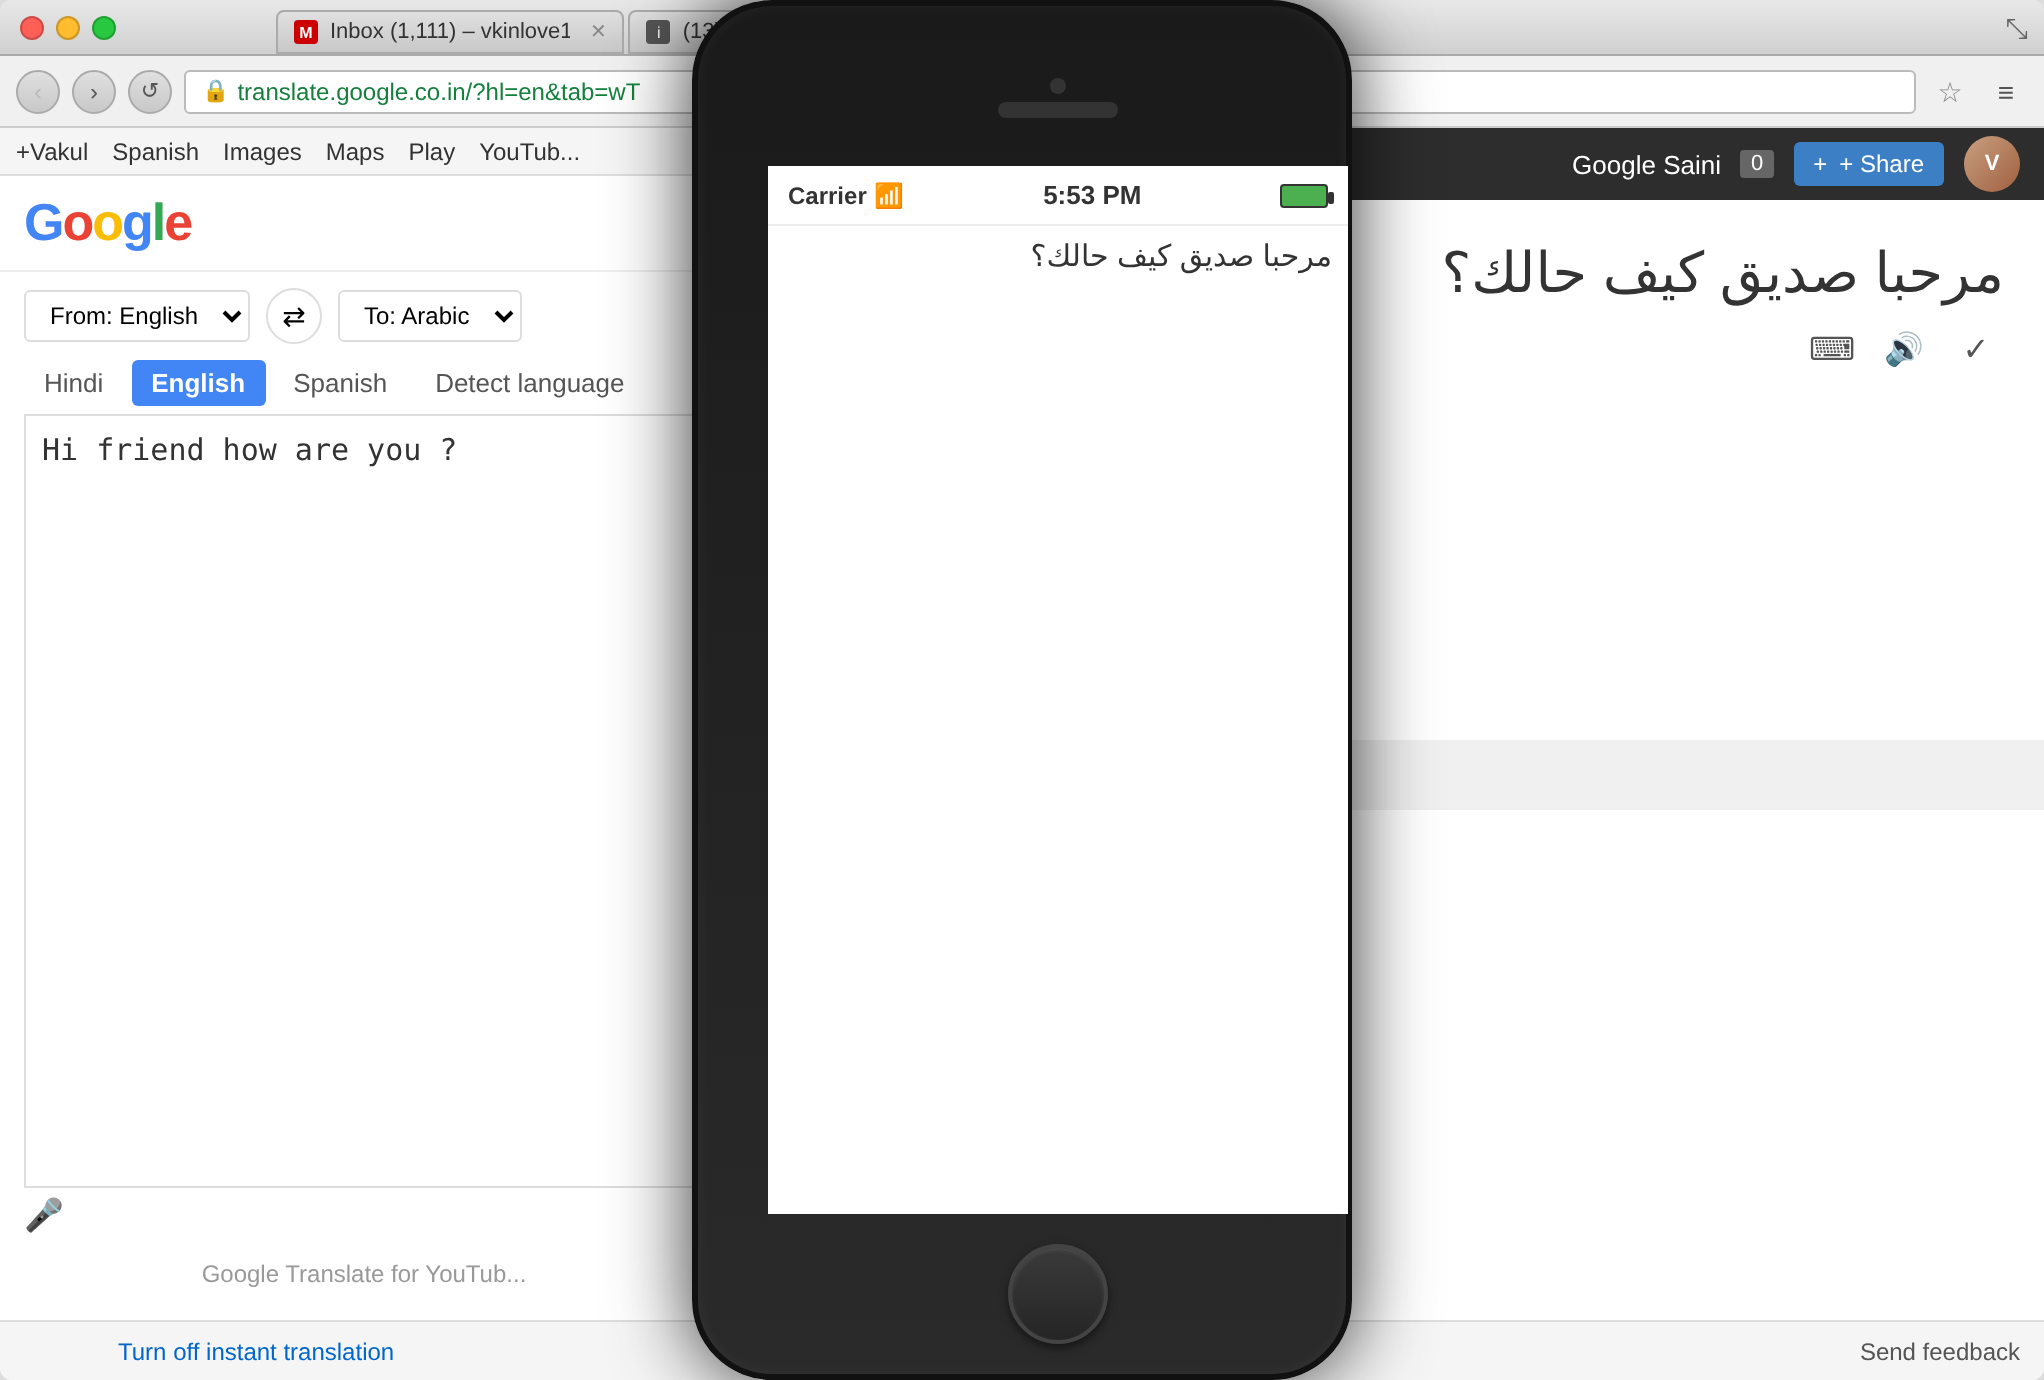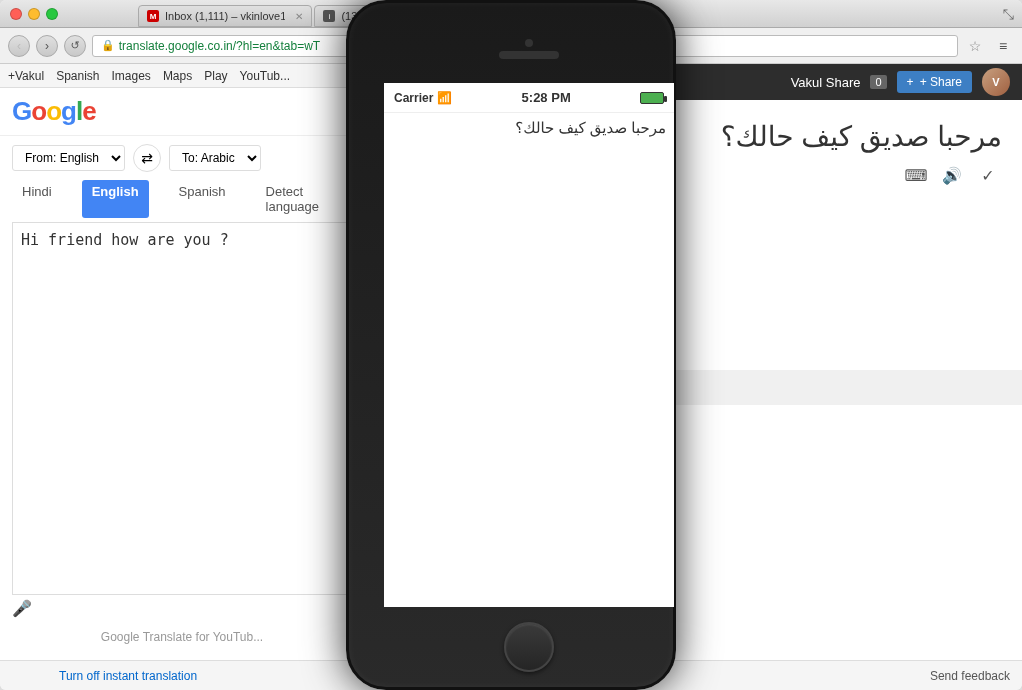--- a/index.html
+++ b/index.html
@@ -252,21 +252,21 @@
       border-radius: 50%;
       background: white;
       display: flex;
       align-items: center;
       justify-content: center;
       cursor: pointer;
       font-size: 14px;
     }
     .lang-tabs {
       display: flex;
-      gap: 20px;
+      gap: 4px;
       margin-bottom: 4px;
     }
     .lang-tab {
       padding: 4px 10px;
       font-size: 13px;
       color: #555;
       cursor: pointer;
       border-radius: 3px;
     }
     .lang-tab.active {
@@ -668,21 +668,21 @@
 
         <div class="translate-business">Google Translate for YouTub...</div>
       </div>
     </div>
 
     <div class="page-divider"></div>
 
     <div class="right-panel">
 
       <div class="right-header">
-        <span class="user-name">Vakul Share</span>
+        <span class="user-name">Google Saini</span>
         <span class="plus-count">0</span>
         <button class="share-btn">
           <span>+</span>
           <span style="margin-left:2px;">+ Share</span>
         </button>
         <div class="avatar" style="background:linear-gradient(135deg,#c8a080,#a06040);display:flex;align-items:center;justify-content:center;color:white;font-size:11px;font-weight:bold;">V</div>
       </div>
 
       <div class="result-area">
         <div class="arabic-result">مرحبا صديق كيف حالك؟</div>
@@ -724,21 +724,21 @@
       <div class="iphone-camera"></div>
       <div class="iphone-speaker"></div>
     </div>
     <div class="iphone-screen-container">
 
       <div class="iphone-status-bar">
         <div style="display:flex;align-items:center;gap:4px;">
           <span class="status-carrier">Carrier</span>
           <span style="font-size:12px;">📶</span>
         </div>
-        <span class="status-time">5:28 PM</span>
+        <span class="status-time">5:53 PM</span>
         <div style="display:flex;align-items:center;">
           <div class="status-battery"></div>
         </div>
       </div>
 
       <div class="iphone-content">
         <span>مرحبا صديق كيف حالك؟</span>
       </div>
     </div>
     <div class="iphone-bottom">

